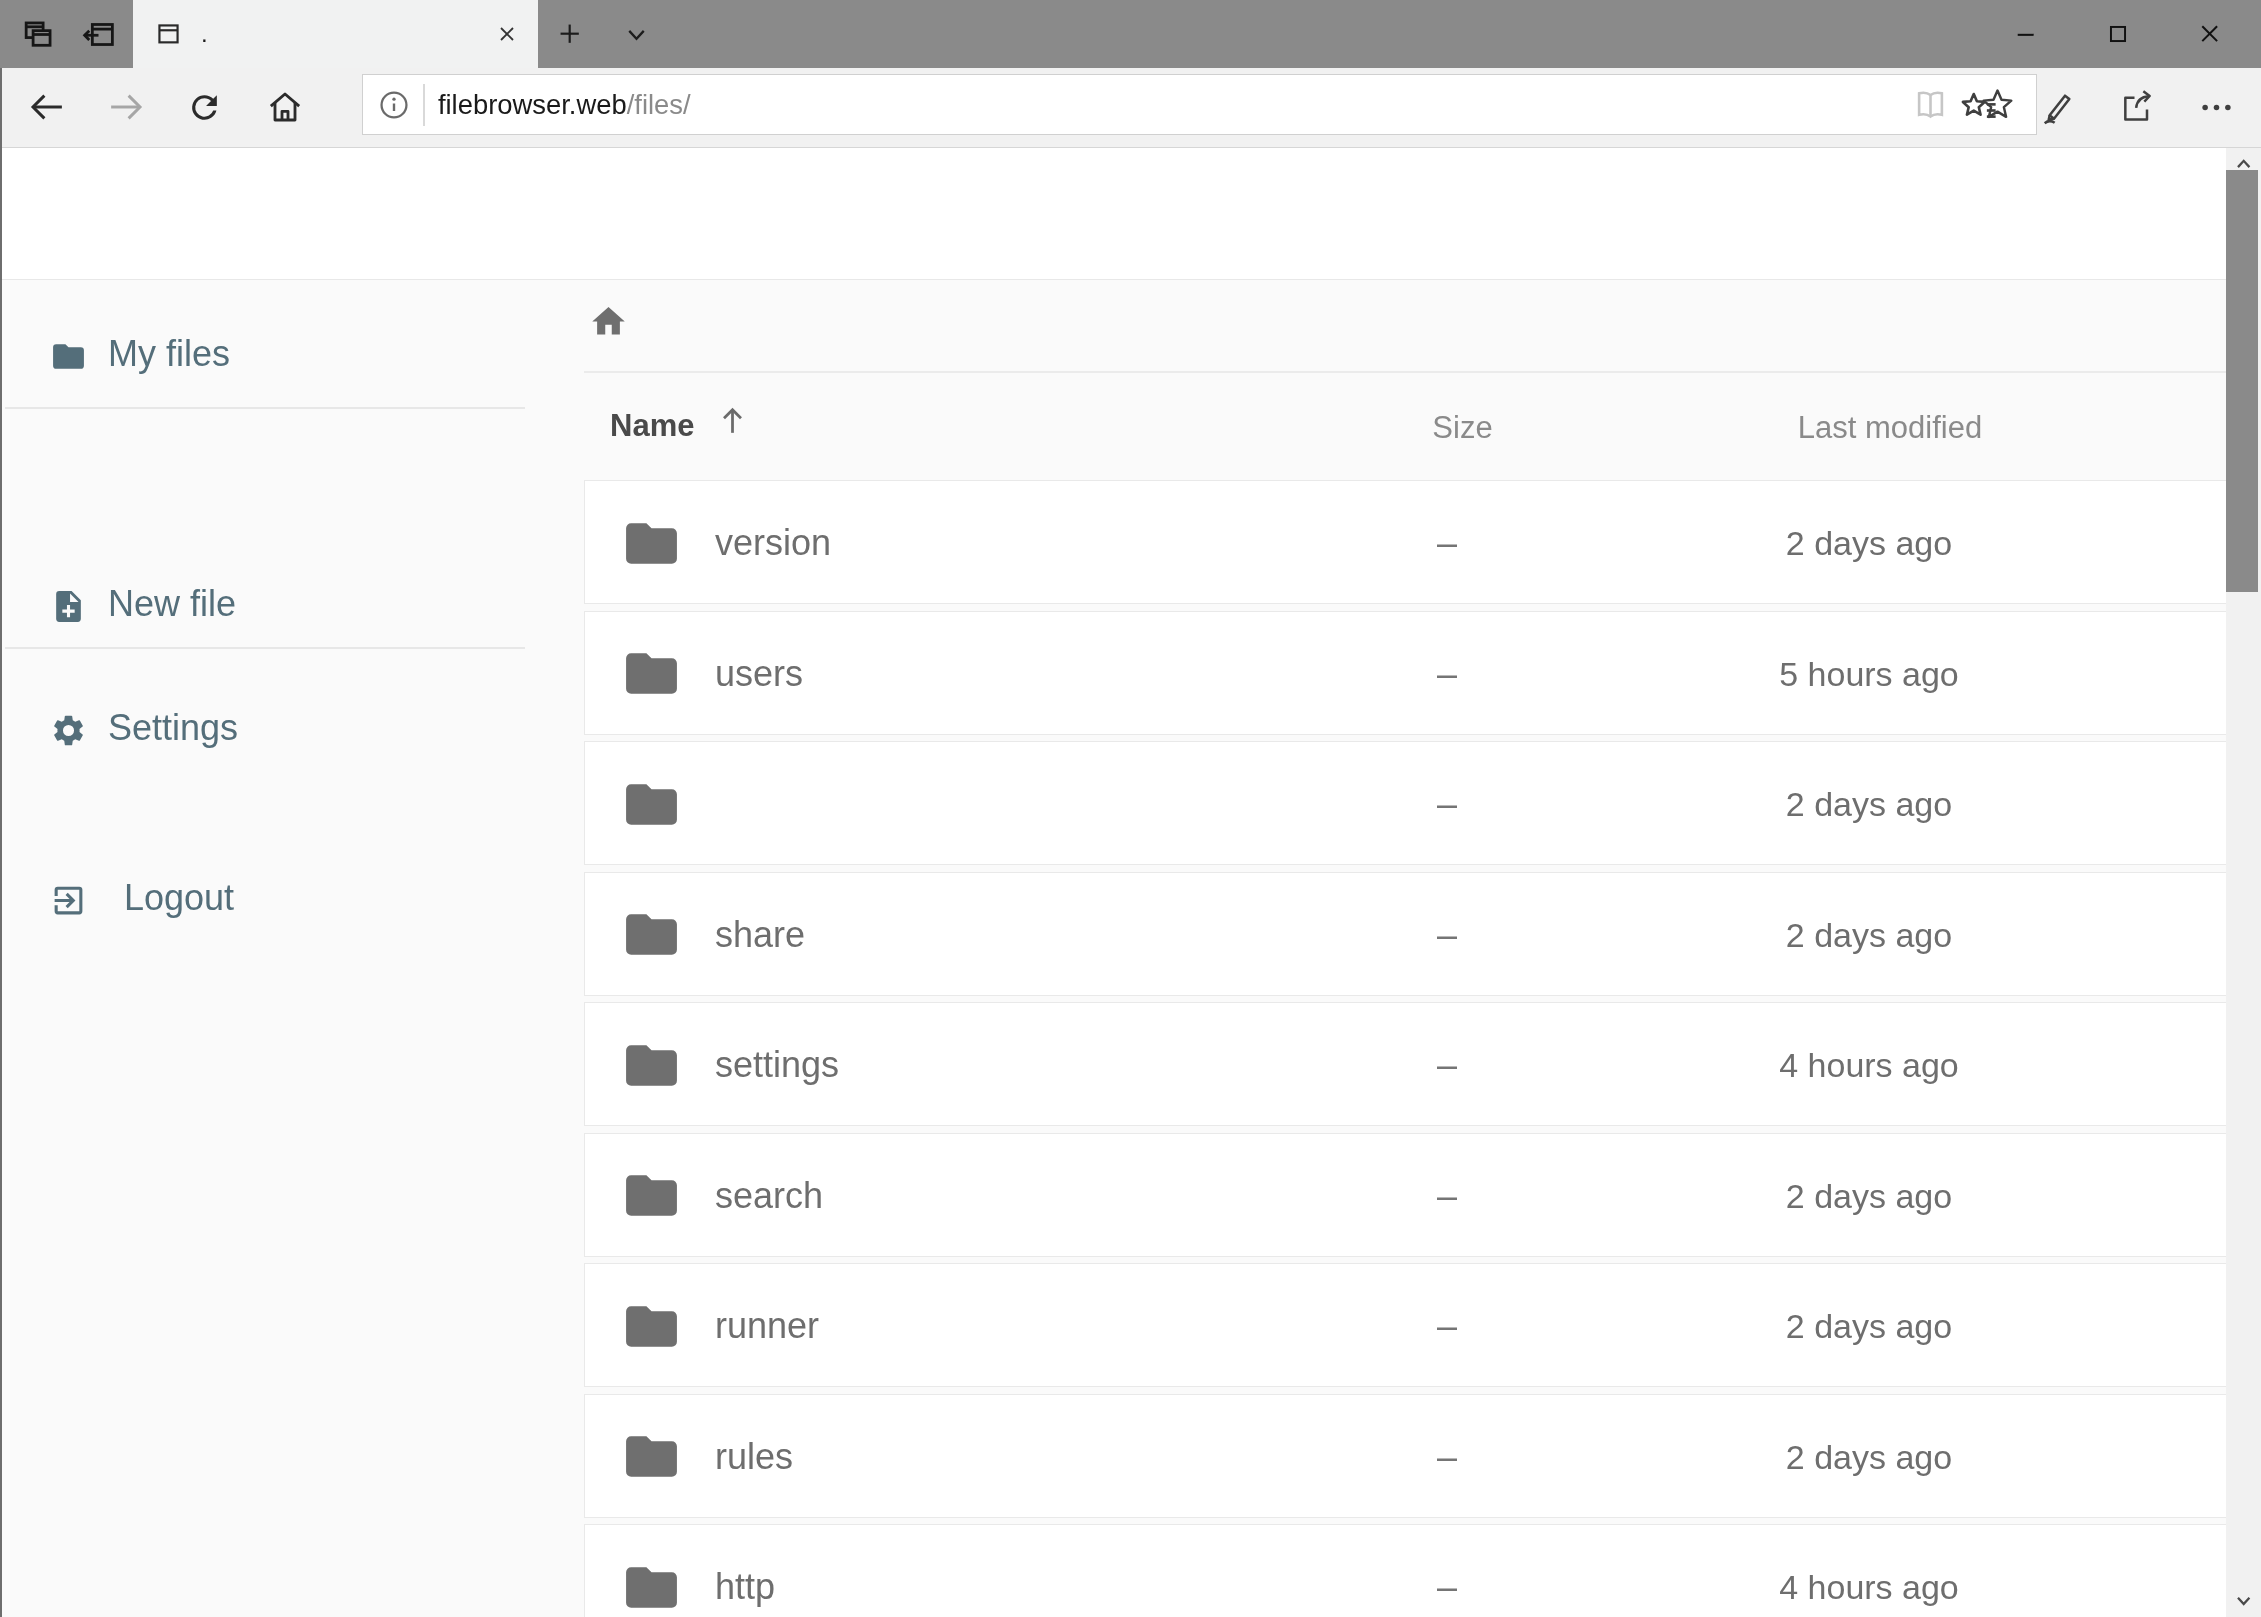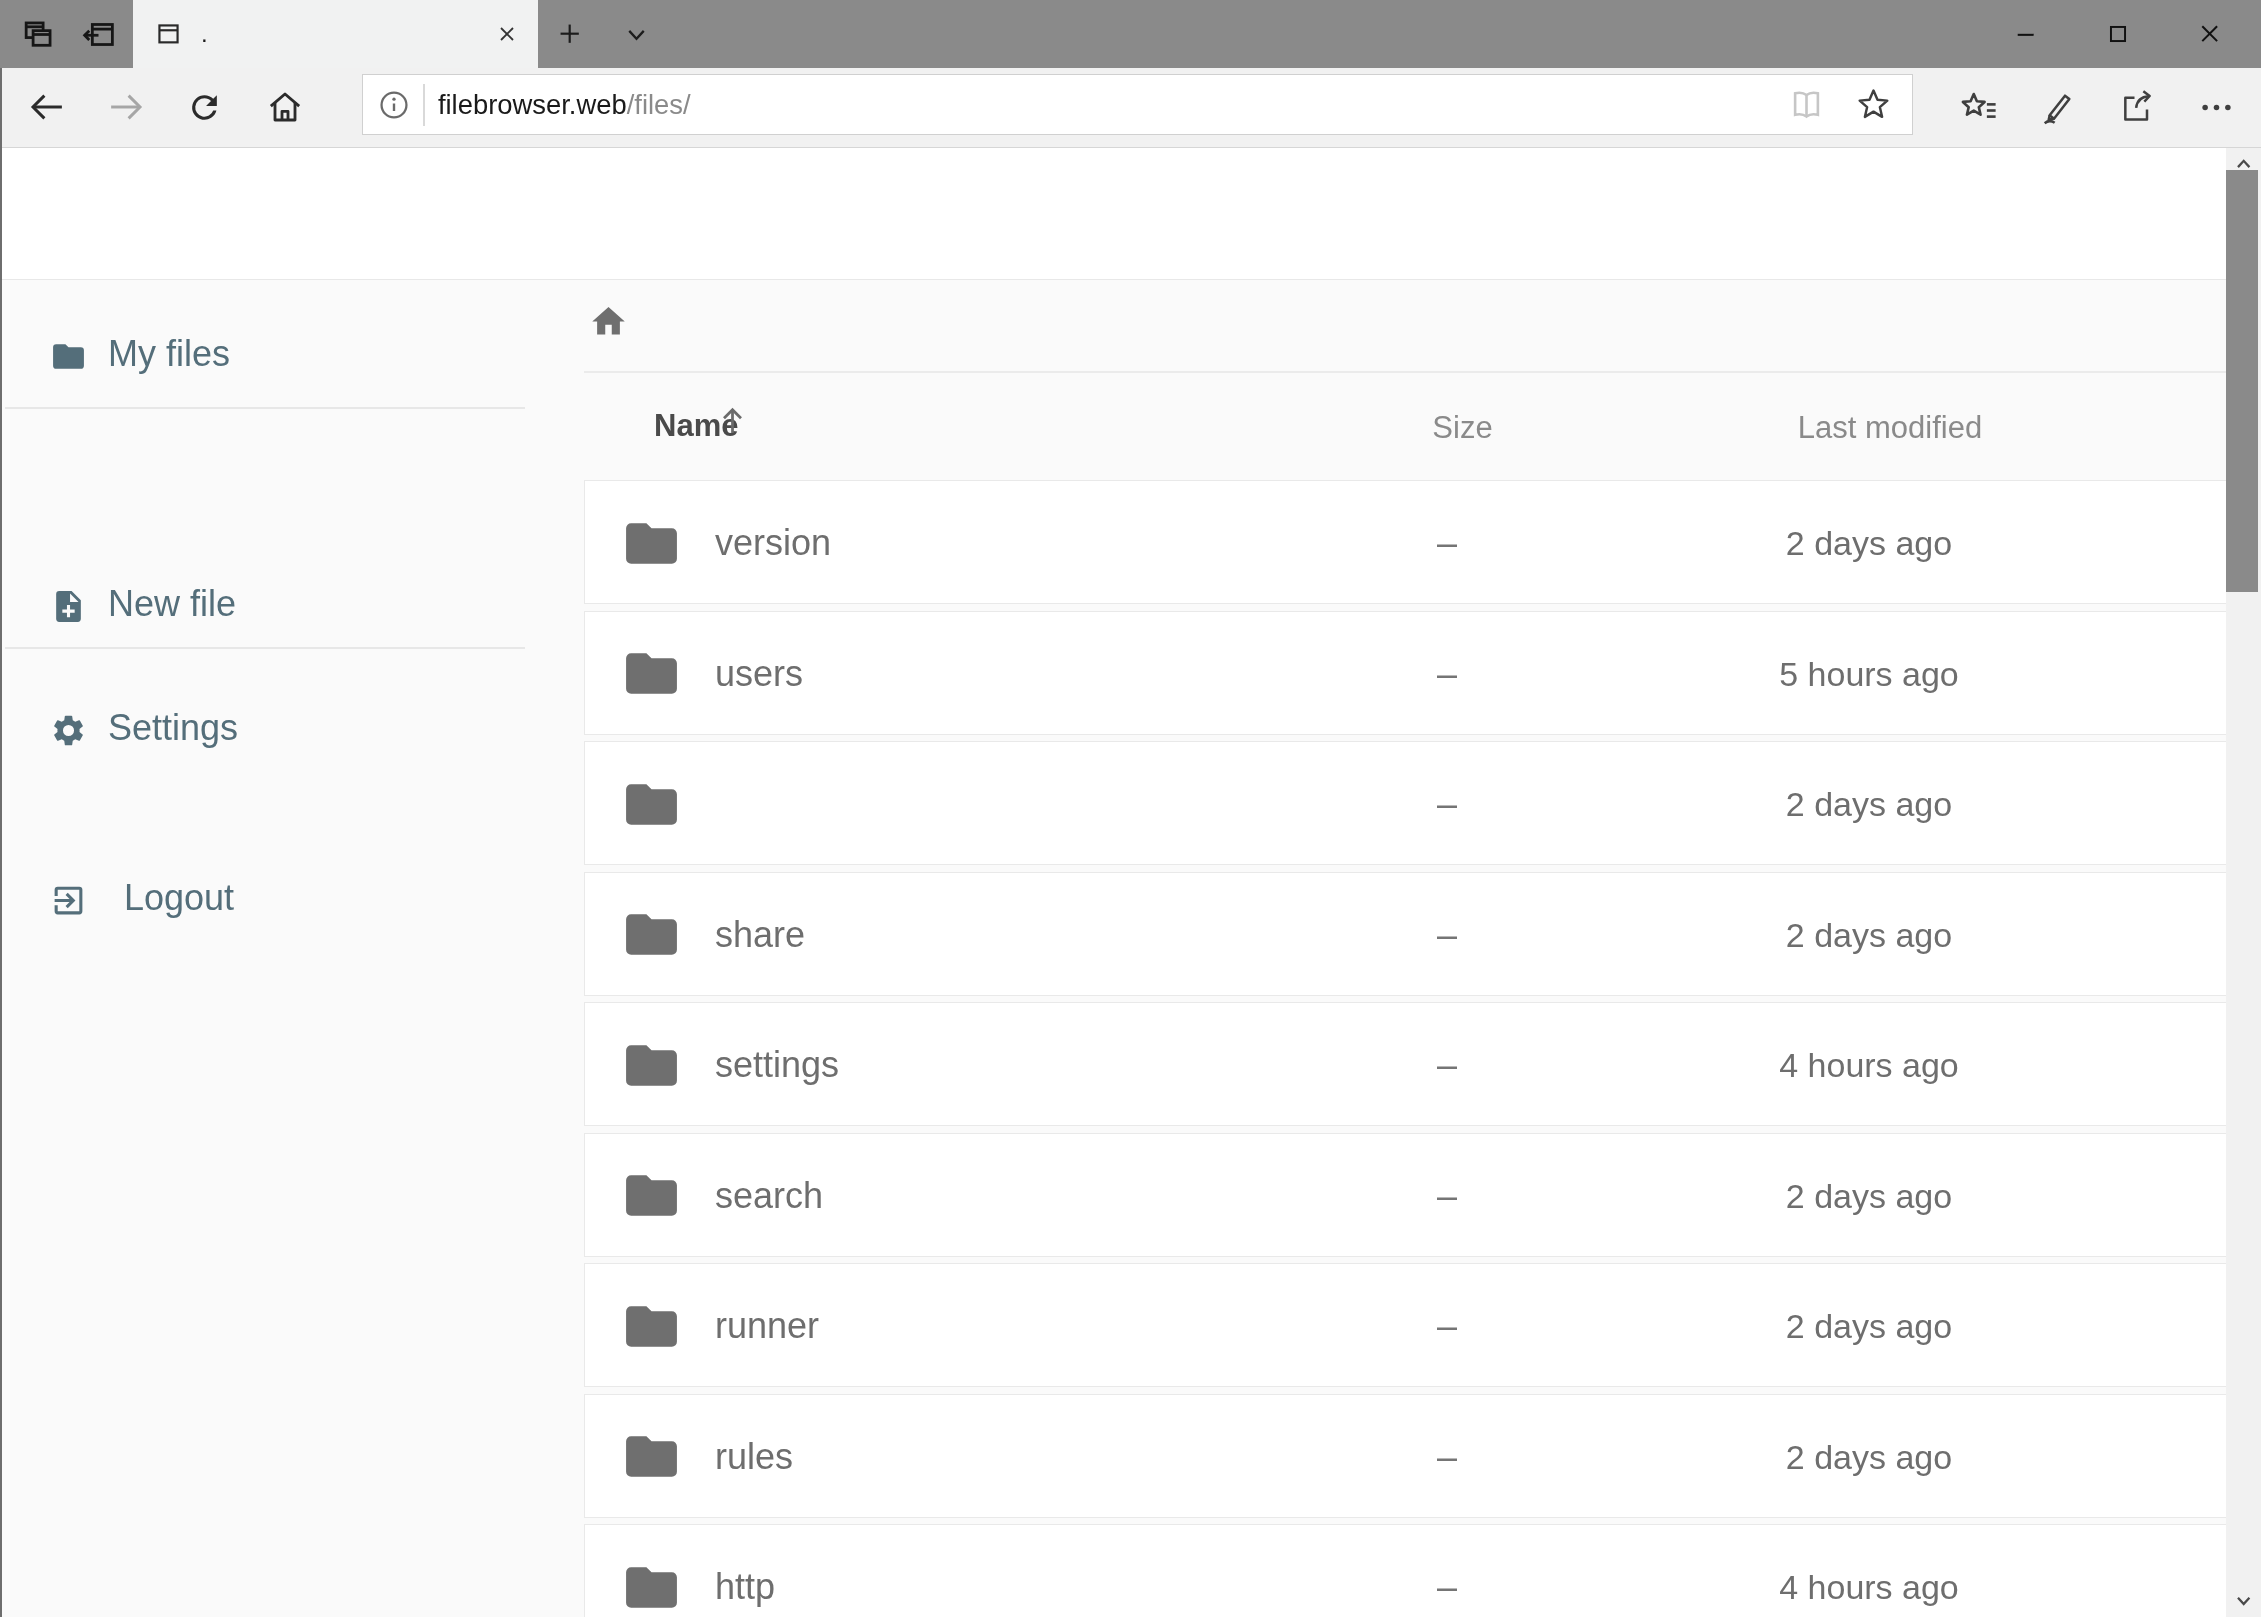--- a/index.html
+++ b/index.html
@@ -12,21 +12,21 @@
   #titlebar { left:0; top:0; width:2261px; height:68px; background:#8a8a8a; }
   .tb-icon-btn { position:absolute; top:0; height:68px; display:flex; align-items:center; justify-content:center; }
   #tab { position:absolute; left:133px; top:0; width:405px; height:68px; background:#f1f2f2;
          display:flex; align-items:center; }
   #tab-title { font-size:24px; color:#1a1a1a; margin-left:18px; }
   #win-border-left { left:0; top:68px; width:1.6px; height:1549px; background:#6e6e6e; z-index:50; }
 
   
   #toolbar { left:0; top:68px; width:2261px; height:80px; background:#f1f1f1; border-bottom:1.6px solid #d6d6d6; }
   .nav-btn { position:absolute; top:68px; height:78px; width:71px; display:flex; align-items:center; justify-content:center; }
-  #address-bar { position:absolute; left:362px; top:74px; width:1551px; height:61px; background:#ffffff;
+  #address-bar { position:absolute; left:362px; top:74px; width:1675px; height:61px; background:#ffffff;
                  border:1.6px solid #d0d0d0; display:flex; align-items:center; }
   #url-text { font-size:27.4px; margin-left:13px; white-space:nowrap; flex:1; }
   #url-text .host { color:#1a1a1a; }
   #url-text .path { color:#8a8a8a; }
   .addr-sep { width:1.6px; height:42px; background:#d9d9d9; margin-left:11.3px; }
 
   
   #app-header { left:0; top:148px; width:2261px; height:132px; background:#ffffff; border-bottom:1.6px solid #e8e8e8; z-index:5; }
   #search-box { position:absolute; left:150px; top:167px; width:804px; height:92px; background:#f0f0f1;
                 border-radius:8px; display:flex; align-items:center; }
@@ -37,21 +37,21 @@
 
   
   .side-item { position:absolute; left:0; width:565px; height:71px; display:flex; align-items:flex-end; cursor:default; }
   .side-item .icon { margin-left:50px; width:37px; height:37px; }
   .side-item .lbl { margin-left:21px; font-size:36px; color:#546e7a; }
   .side-divider { position:absolute; left:4.8px; width:520px; height:1.6px; background:#e7e7e7; }
   #side-footer { position:absolute; left:50px; top:945px; font-size:22px; color:#9e9e9e; line-height:31px; }
 
   
   #breadcrumb-divider { left:584px; top:371px; width:1642px; height:1.6px; background:#ebebeb; }
-  #col-name { left:610px; top:408px; font-size:31px; font-weight:700; color:#4a4a4a;margin-left:44px; }
+  #col-name { left:610px; top:408px; font-size:31px; font-weight:700; color:#4a4a4a; }
   #sort-arrow { left:714px; top:402px; }
   #col-size { left:1382px; top:410px; width:161px; text-align:center; font-size:31px; color:#8a8a8a; }
   #col-modified { left:1769px; top:410px; width:242px; text-align:center; font-size:31px; color:#8a8a8a; }
 
   #rows { position:absolute; left:584px; top:480px; width:1616px; }
   .row { position:relative; width:1744px; height:124px; background:#ffffff; border:0.8px solid #e9e9e9; margin-bottom:6.5px; }
   .row-icon { position:absolute; left:36px; top:31.5px; width:61px; height:61px; }
   .row-name { position:absolute; left:130px; top:0; height:124px; line-height:124px; font-size:36px; color:#6e6e6e; }
   .row-size { position:absolute; left:765px; top:0; width:194px; height:124px; line-height:124px; text-align:center; font-size:36px; color:#757575; }
   .row-modified { position:absolute; left:1163px; top:0; width:242px; height:124px; line-height:124px; text-align:center; font-size:34px; color:#6e6e6e; }

